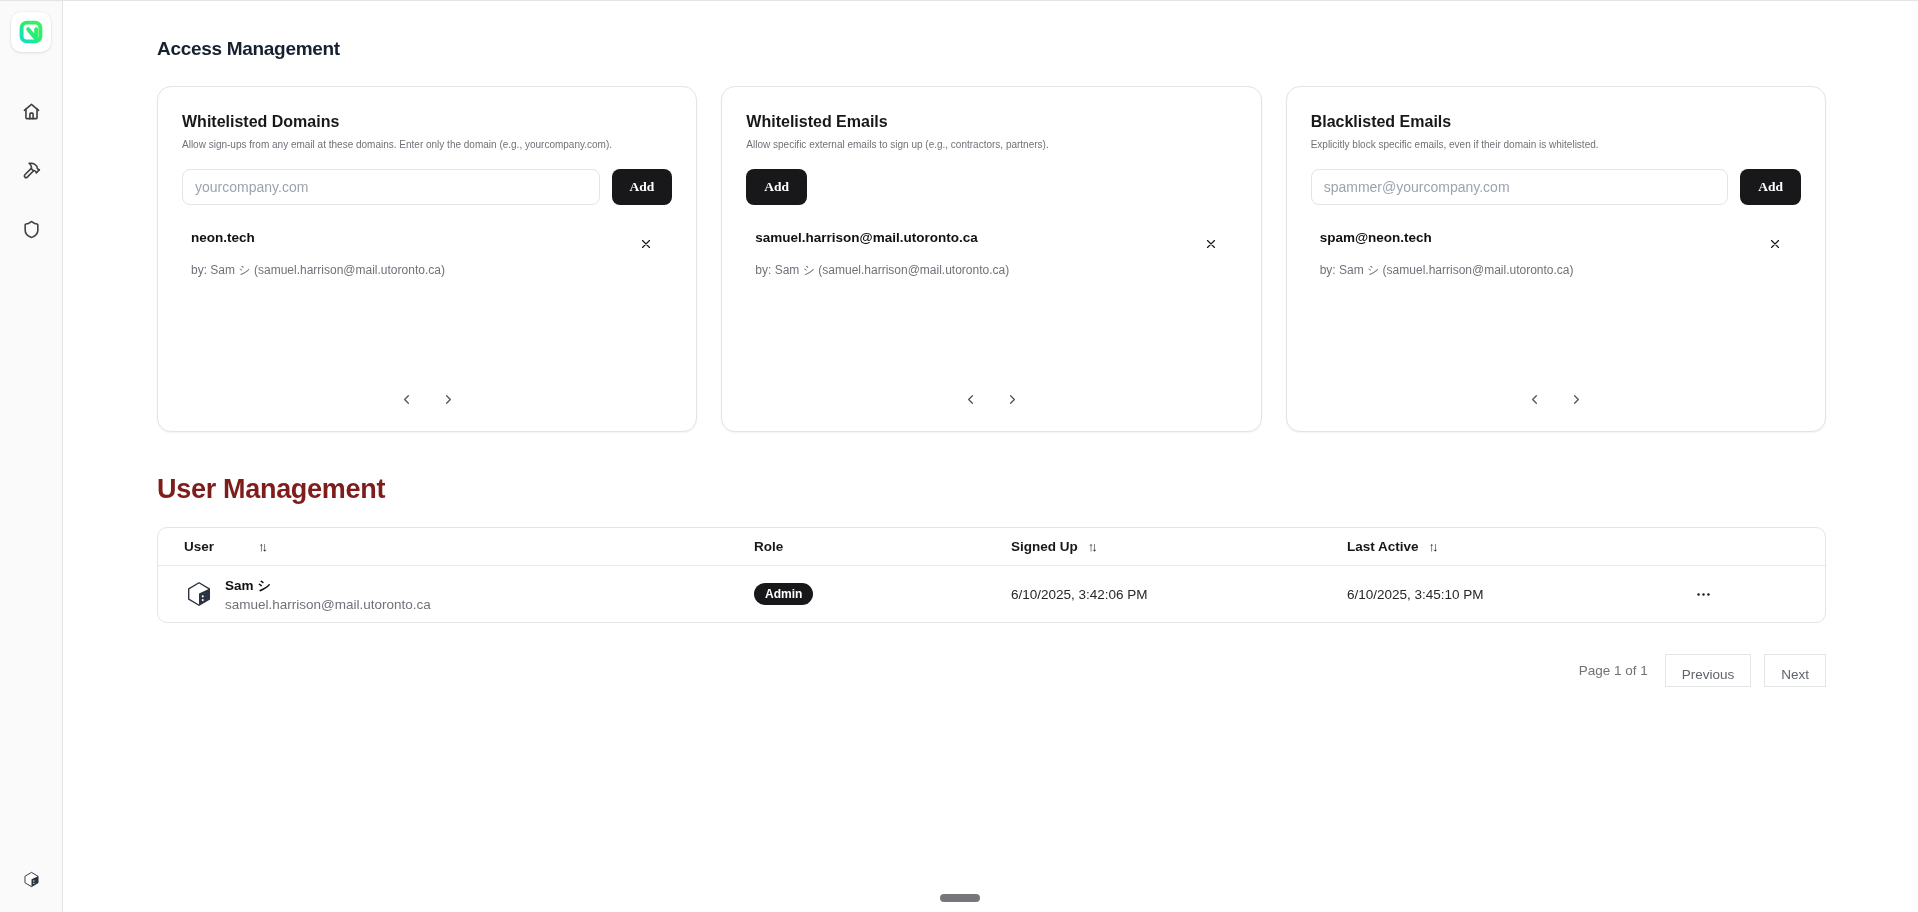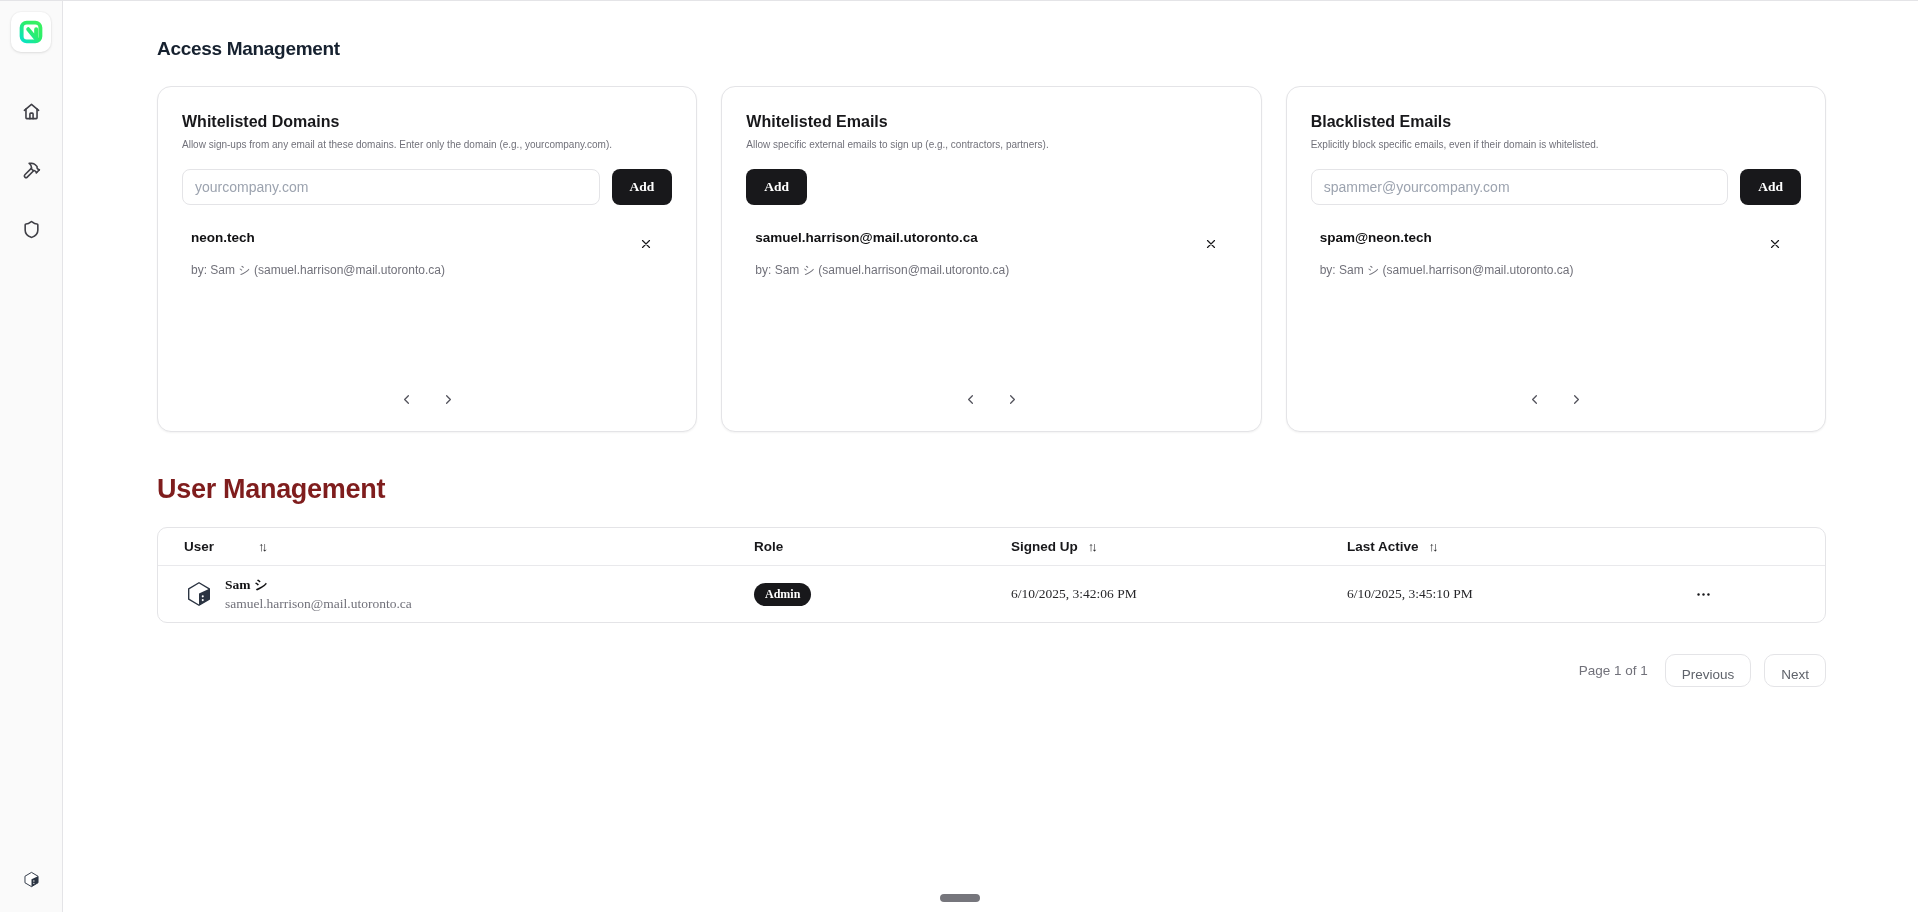--- a/index.html
+++ b/index.html
@@ -89,21 +89,21 @@
   .table-wrap { border: 1px solid #e4e4e7; border-radius: 10px; overflow: hidden; }
   .t-head, .t-row {
     display: grid;
     grid-template-columns: 596px 257px 336px 334px 1fr;
     align-items: center;
   }
   .t-head { height: 38px; border-bottom: 1px solid #e9e9ec; }
   .th { font-size: 13.5px; font-weight: 700; color: #18181b; display: flex; align-items: center; gap: 10px; }
   .th.first { padding-left: 26px; gap: 44px; }
   .sort-glyph { font-size: 13px; font-weight: 400; letter-spacing: -3px; color: #18181b; cursor: pointer; }
-  .t-row { height: 56px; font-family: Liberation Serif, serif; }
+  .t-row { height: 56px; }
   .user-cell { display: flex; align-items: center; gap: 11px; padding-left: 26px; }
   .avatar { width: 30px; height: 30px; flex: 0 0 auto; }
   .user-name { font-size: 13.5px; font-weight: 700; color: #111113; }
   .user-email { font-size: 13.5px; color: #71717a; margin-top: 2px; }
   .badge {
     display: inline-block; background: #18181b; color: #fff;
     font-size: 12px; font-weight: 700; padding: 4px 11px; border-radius: 999px;
   }
   .date-cell { font-size: 13.5px; color: #27272a; }
   .actions-cell { display: flex; }
@@ -114,21 +114,21 @@
   }
   .btn-more svg { width: 17px; height: 17px; }
   
   .pagination {
     display: flex; justify-content: flex-end; align-items: center;
     gap: 13px; margin-top: 31px;
   }
   .page-label { font-size: 13.5px; color: #71717a; margin-right: 4px; }
   .btn-pager {
     height: 33px; padding: 12px 16px; background: #fff; color: #5f636b;
-    border: 1px solid #e4e4e7; border-radius: 10px; font-size: 13.5px;
+    border: 1px solid #e4e4e7; border-radius: 0; font-size: 13.5px;
     font-weight: 500; cursor: default; font-family: inherit;
   }
   
   .drag-handle {
     position: fixed; left: 940px; top: 894px; width: 40px; height: 8px;
     background: #76767c; border-radius: 4px;
   }
 </style>
 </head>
 <body>

